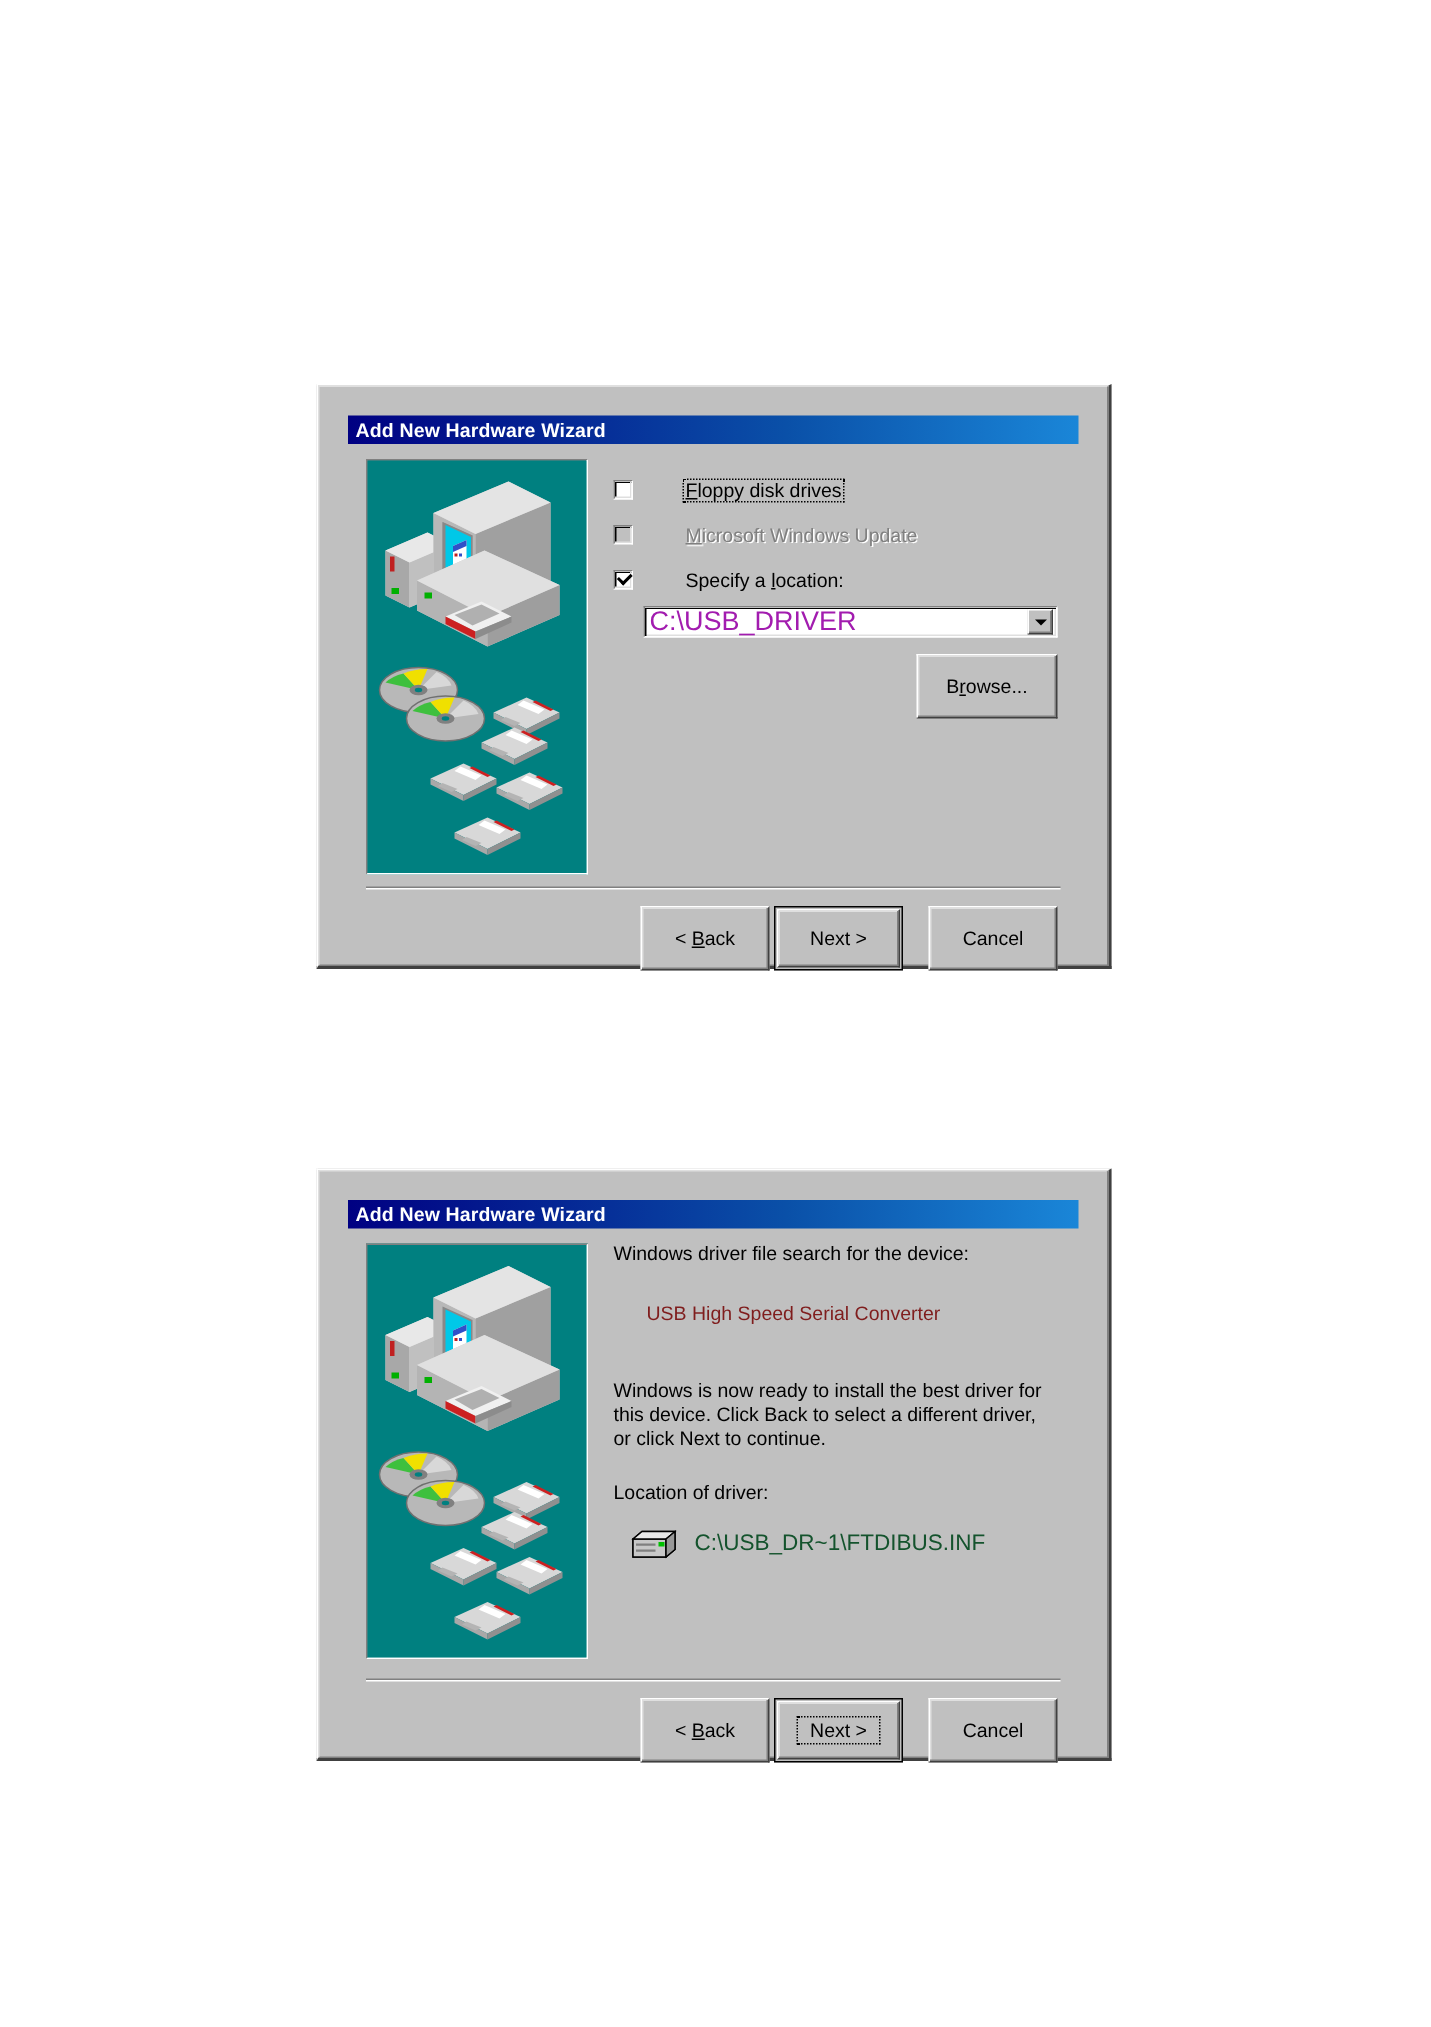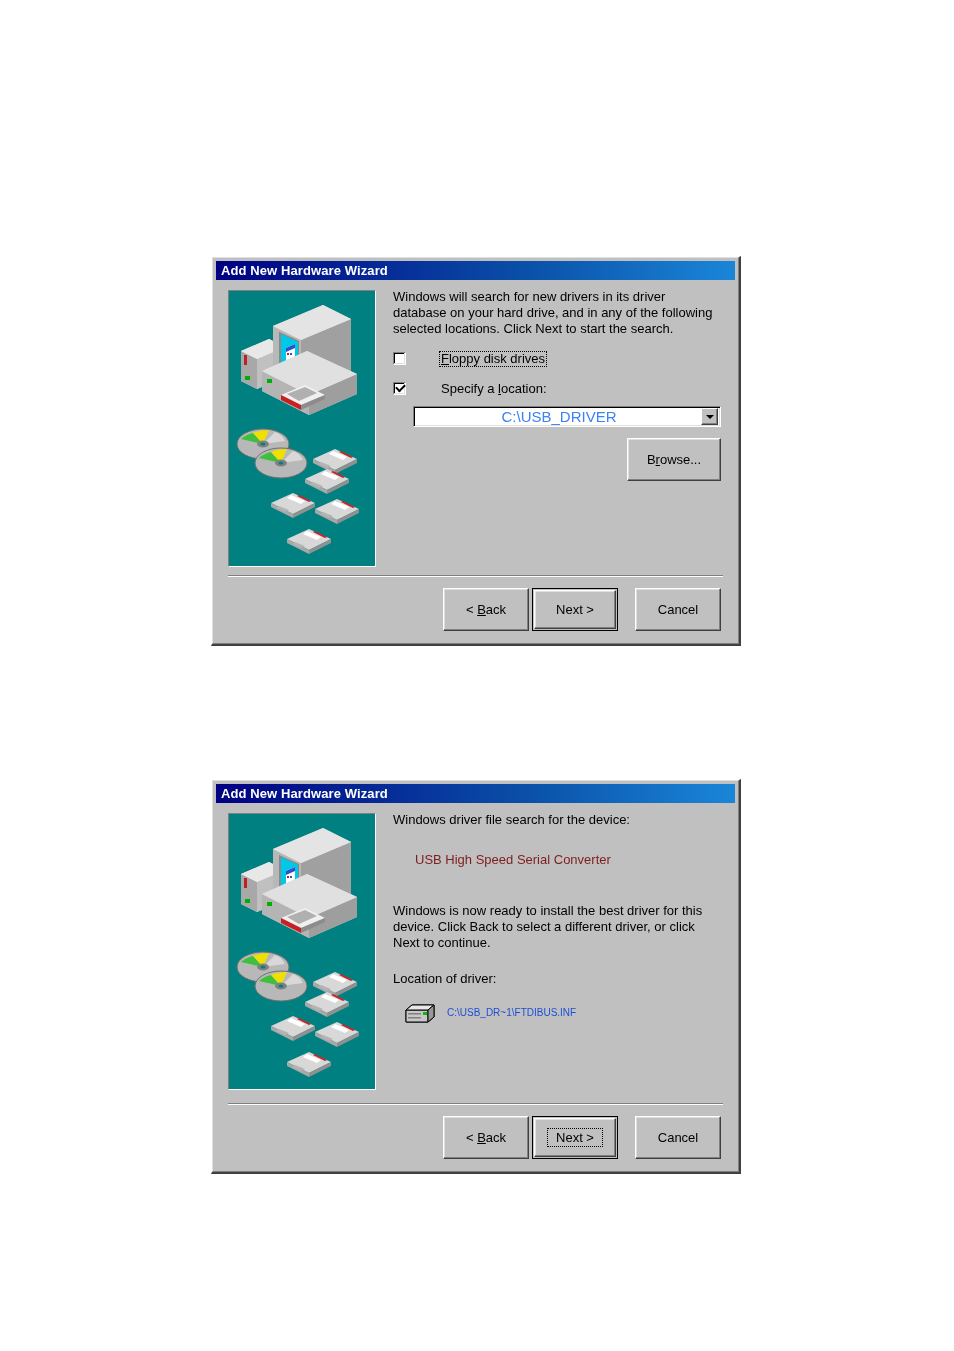--- a/index.html
+++ b/index.html
@@ -24,21 +24,21 @@
     border-left: 1px solid #ffffff;
     border-right: 2px solid #404040;
     border-bottom: 2px solid #404040;
     box-sizing: border-box;
   }
   .dialog-inner {
     border-top: 1px solid #dfdfdf;
     border-left: 1px solid #dfdfdf;
     border-right: 1px solid #808080;
     border-bottom: 1px solid #808080;
-    padding: 3px;
+    padding: 19px;
     box-sizing: border-box;
     height: 100%;
   }
   #dialog-search { left: 211px; top: 256px; height: 390px; }
   #dialog-ready  { left: 211px; top: 779px; height: 395px; }
 
   .titlebar {
     height: 19px;
     background: linear-gradient(to right, #000082 0%, #0a50a8 60%, #1a86d8 100%);
     display: flex;
@@ -142,26 +142,25 @@
     border-left: 1px solid #808080;
     border-right: 1px solid #ffffff;
     border-bottom: 1px solid #ffffff;
     box-shadow: inset 1px 1px 0 #000000, inset -1px -1px 0 #dfdfdf;
     display: flex;
     align-items: center;
     box-sizing: border-box;
   }
   .combo-value {
     flex: 1;
-    font-size: 15px;
-    color: #3b82f6;
+    font-size: 18px;
+    color: #a21caf;
     padding-left: 3px;
     white-space: nowrap;
     overflow: hidden;
-    text-align: center;
   }
   .combo-btn {
     width: 17px;
     height: 17px;
     margin-right: 2px;
     background: #c0c0c0;
     border-top: 1px solid #ffffff;
     border-left: 1px solid #ffffff;
     border-right: 1px solid #404040;
     border-bottom: 1px solid #404040;
@@ -256,22 +255,22 @@
     margin: 0;
     padding-left: 22px;
   }
   .driver-loc-row {
     display: flex;
     align-items: center;
     margin-top: 14px;
     padding-left: 12px;
   }
   .driver-path {
-    font-size: 10px;
-    color: #1d4ed8;
+    font-size: 15px;
+    color: #14532d;
     margin-left: 12px;
     white-space: nowrap;
   }
 </style>
 </head>
 <body>
 
 <div class="dialog" id="dialog-search">
   <div class="dialog-inner">
 
@@ -376,28 +375,31 @@
               <polygon points="22,21 44,10 44,14 22,25" fill="#909090"></polygon>
               <polygon points="20,2 34,8 30,11 16,5" fill="#ffffff"></polygon>
               <polygon points="28,2 40,8 38,9 26,3" fill="#cc2020"></polygon>
               <polygon points="8,13 18,17 14,19 5,15" fill="#b4b4b4"></polygon>
             </g>
           </g>
         </svg>
       </div>
 
       <div class="content">
-        <p class="para">Windows will search for new drivers in its driver database on your hard drive, and in any of the following selected locations. Click Next to start the search.</p>
 
         <div class="checkrow">
           <span class="cbox"></span>
           <span class="cb-label focused"><span class="ul">F</span>loppy disk drives</span>
         </div>
 
 
+        <div class="checkrow">
+          <span class="cbox disabled"></span>
+          <span class="cb-label disabled"><span class="ul">M</span>icrosoft Windows Update</span>
+        </div>
 
         <div class="checkrow">
           <span class="cbox">
               <span class="tick"></span>
             </span>
           <span class="cb-label">Specify a <span class="ul">l</span>ocation:</span>
         </div>
 
         <div class="combo">
           <span class="combo-value">C:\USB_DRIVER</span>

